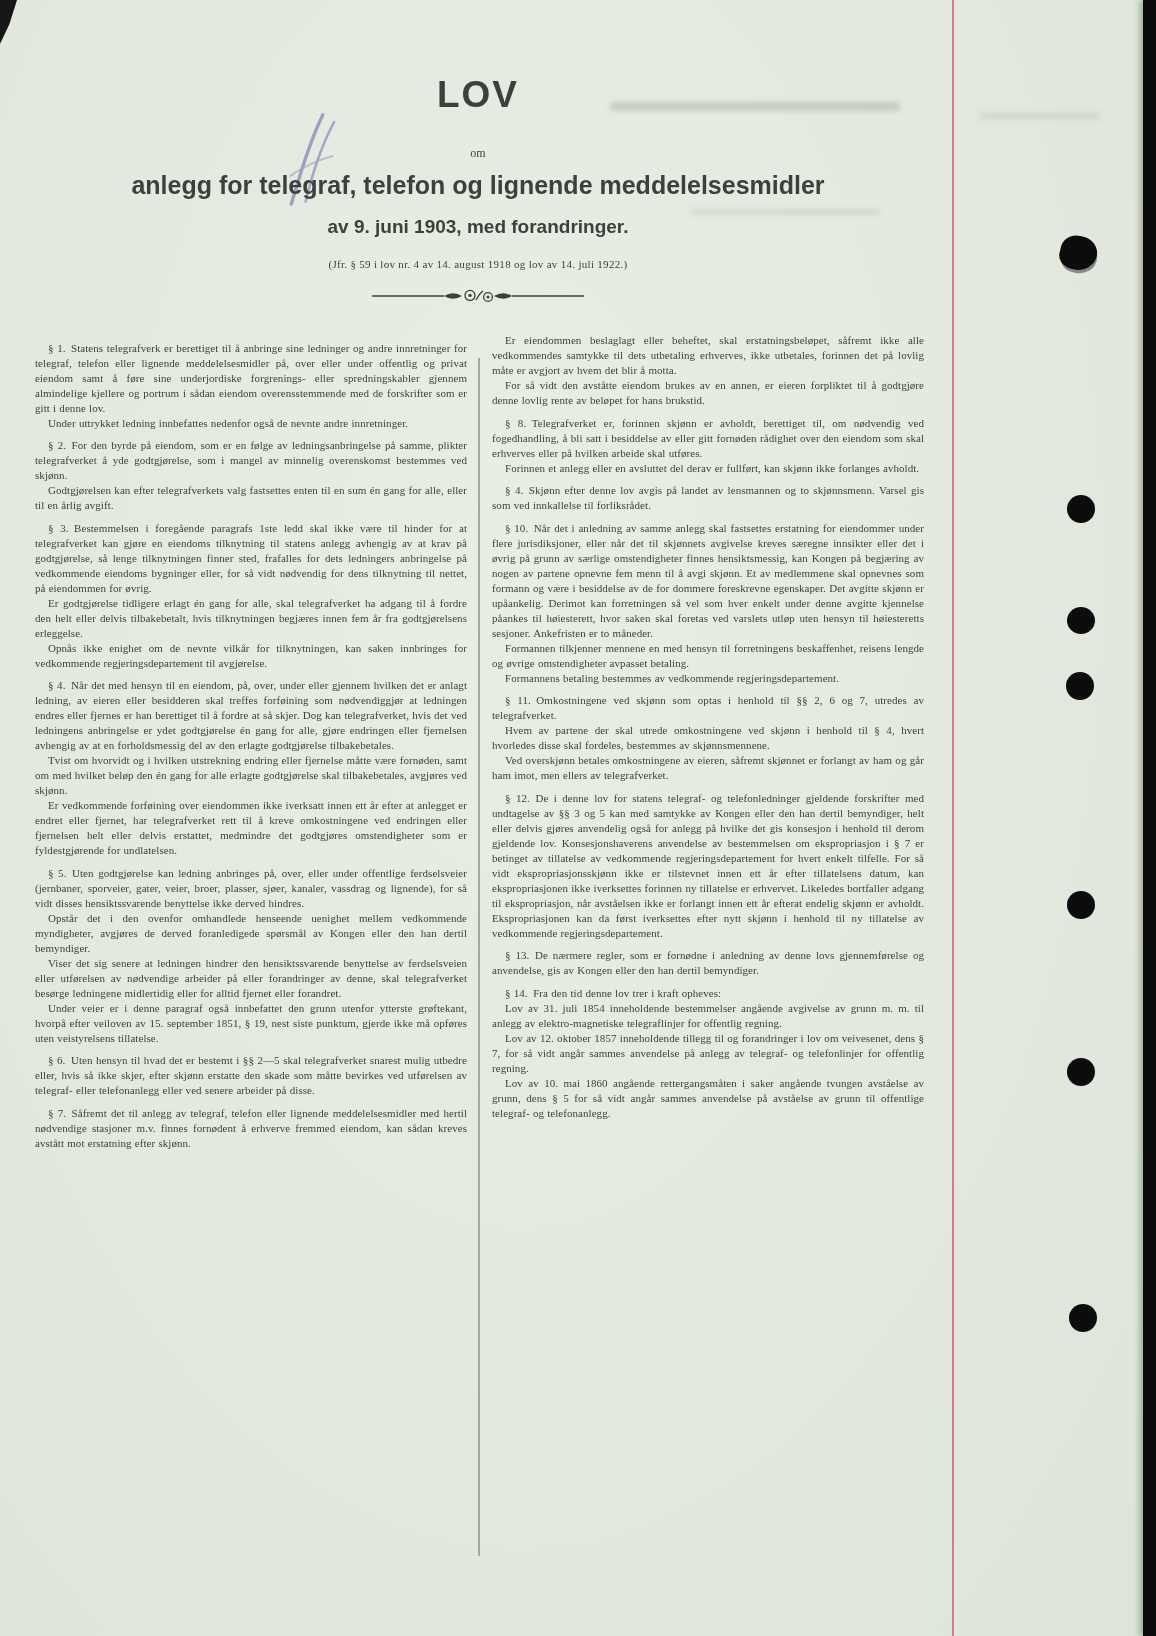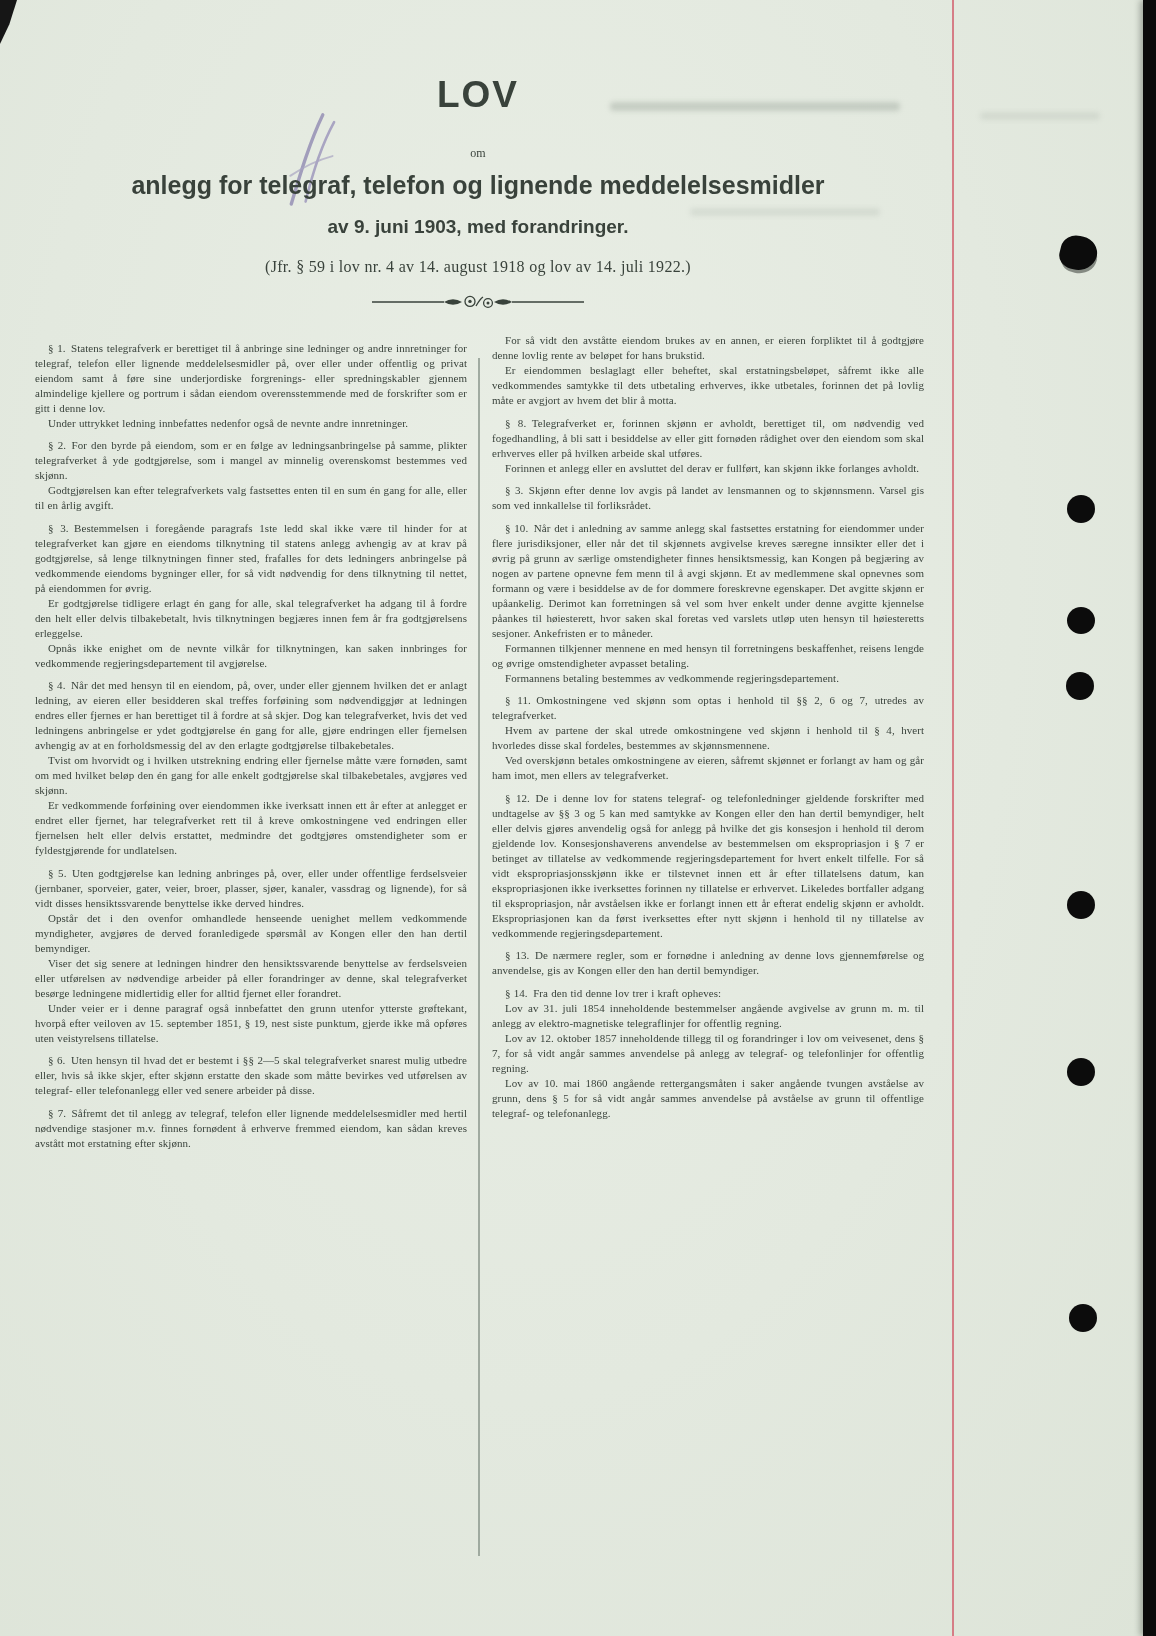--- a/index.html
+++ b/index.html
@@ -22,21 +22,21 @@
   .ink-bleed{position:absolute;background:rgba(148,158,146,.38);filter:blur(2.5px);border-radius:4px;}
   .handwritten-mark{position:absolute;left:286px;top:108px;opacity:.65;transform:rotate(6deg);}
 
   
   .doc-header{position:absolute;top:74px;left:0;width:956px;text-align:center;}
   .law-type{font-family:"Liberation Sans",sans-serif;font-weight:bold;font-size:37px;
     letter-spacing:2px;margin:0;text-align:center;}
   .preposition{font-size:12px;margin:30px 0 0 0;}
   .law-title{font-family:"Liberation Sans",sans-serif;font-weight:bold;font-size:25px;margin:10px 0 16px 0;}
   .law-dateline{font-family:"Liberation Sans",sans-serif;font-weight:bold;font-size:19px;margin:9px 0 0 0;}
-  .law-reference{font-size:16px;margin:20px 0 0 0;letter-spacing:.3px;text-align:center;}
+  .law-reference{font-size:11px;margin:20px 0 0 0;letter-spacing:.3px;text-align:center;}
   .ornament-wrap{margin-top:17px;}
 
   
   .law-body{position:absolute;top:333px;left:35px;width:889px;display:flex;gap:25px;}
   .col{width:432px;font-size:11px;line-height:15px;letter-spacing:.05px;word-spacing:.4px;}
   .para{margin:0;text-indent:13px;text-align:justify;}
   .section-start{margin-top:7.5px;}
 </style>
 </head>
 <body>
@@ -88,35 +88,35 @@
 <main class="law-body">
   <div class="col">
       <p class="para section-start">§ 1. Statens telegrafverk er berettiget til å anbringe sine ledninger og andre innretninger for telegraf, telefon eller lignende meddelelsesmidler på, over eller under offentlig og privat eiendom samt å føre sine underjordiske forgrenings- eller spredningskabler gjennem almindelige kjellere og portrum i sådan eiendom overensstemmende med de forskrifter som er gitt i denne lov.</p>
       <p class="para">Under uttrykket ledning innbefattes nedenfor også de nevnte andre innretninger.</p>
       <p class="para section-start">§ 2. For den byrde på eiendom, som er en følge av ledningsanbringelse på samme, plikter telegrafverket å yde godtgjørelse, som i mangel av minnelig overenskomst bestemmes ved skjønn.</p>
       <p class="para">Godtgjørelsen kan efter telegrafverkets valg fastsettes enten til en sum én gang for alle, eller til en årlig avgift.</p>
       <p class="para section-start">§ 3. Bestemmelsen i foregående paragrafs 1ste ledd skal ikke være til hinder for at telegrafverket kan gjøre en eiendoms tilknytning til statens anlegg avhengig av at krav på godtgjørelse, så lenge tilknytningen finner sted, frafalles for dets ledningers anbringelse på vedkommende eiendoms bygninger eller, for så vidt nødvendig for dens tilknytning til nettet, på eiendommen for øvrig.</p>
       <p class="para">Er godtgjørelse tidligere erlagt én gang for alle, skal telegrafverket ha adgang til å fordre den helt eller delvis tilbakebetalt, hvis tilknytningen begjæres innen fem år fra godtgjørelsens erleggelse.</p>
       <p class="para">Opnås ikke enighet om de nevnte vilkår for tilknytningen, kan saken innbringes for vedkommende regjeringsdepartement til avgjørelse.</p>
       <p class="para section-start">§ 4. Når det med hensyn til en eiendom, på, over, under eller gjennem hvilken det er anlagt ledning, av eieren eller besidderen skal treffes forføining som nødvendiggjør at ledningen endres eller fjernes er han berettiget til å fordre at så skjer. Dog kan telegrafverket, hvis det ved ledningens anbringelse er ydet godtgjørelse én gang for alle, gjøre endringen eller fjernelsen avhengig av at en forholdsmessig del av den erlagte godtgjørelse tilbakebetales.</p>
-      <p class="para">Tvist om hvorvidt og i hvilken utstrekning endring eller fjernelse måtte være fornøden, samt om med hvilket beløp den én gang for alle enkelt godtgjørelse skal tilbakebetales, avgjøres ved skjønn.</p>
+      <p class="para">Tvist om hvorvidt og i hvilken utstrekning endring eller fjernelse måtte være fornøden, samt om med hvilket beløp den én gang for alle erlagte godtgjørelse skal tilbakebetales, avgjøres ved skjønn.</p>
       <p class="para">Er vedkommende forføining over eiendommen ikke iverksatt innen ett år efter at anlegget er endret eller fjernet, har telegrafverket rett til å kreve omkostningene ved endringen eller fjernelsen helt eller delvis erstattet, medmindre det godtgjøres omstendigheter som er fyldestgjørende for undlatelsen.</p>
       <p class="para section-start">§ 5. Uten godtgjørelse kan ledning anbringes på, over, eller under offentlige ferdselsveier (jernbaner, sporveier, gater, veier, broer, plasser, sjøer, kanaler, vassdrag og lignende), for så vidt disses hensiktssvarende benyttelse ikke derved hindres.</p>
       <p class="para">Opstår det i den ovenfor omhandlede henseende uenighet mellem vedkommende myndigheter, avgjøres de derved foranledigede spørsmål av Kongen eller den han dertil bemyndiger.</p>
       <p class="para">Viser det sig senere at ledningen hindrer den hensiktssvarende benyttelse av ferdselsveien eller utførelsen av nødvendige arbeider på eller forandringer av denne, skal telegrafverket besørge ledningene midlertidig eller for alltid fjernet eller forandret.</p>
       <p class="para">Under veier er i denne paragraf også innbefattet den grunn utenfor ytterste grøftekant, hvorpå efter veiloven av 15. september 1851, § 19, nest siste punktum, gjerde ikke må opføres uten veistyrelsens tillatelse.</p>
       <p class="para section-start">§ 6. Uten hensyn til hvad det er bestemt i §§ 2—5 skal telegrafverket snarest mulig utbedre eller, hvis så ikke skjer, efter skjønn erstatte den skade som måtte bevirkes ved utførelsen av telegraf- eller telefonanlegg eller ved senere arbeider på disse.</p>
       <p class="para section-start">§ 7. Såfremt det til anlegg av telegraf, telefon eller lignende meddelelsesmidler med hertil nødvendige stasjoner m.v. finnes fornødent å erhverve fremmed eiendom, kan sådan kreves avstått mot erstatning efter skjønn.</p>
     </div>
   <div class="col">
+      <p class="para">Er eiendommen beslaglagt eller beheftet, skal erstatningsbeløpet, såfremt ikke alle vedkommendes samtykke til dets utbetaling erhverves, ikke utbetales, forinnen det på lovlig måte er avgjort av hvem det blir å motta.</p>
       <p class="para">For så vidt den avståtte eiendom brukes av en annen, er eieren forpliktet til å godtgjøre denne lovlig rente av beløpet for hans brukstid.</p>
-      <p class="para">Er eiendommen beslaglagt eller beheftet, skal erstatningsbeløpet, såfremt ikke alle vedkommendes samtykke til dets utbetaling erhverves, ikke utbetales, forinnen det på lovlig måte er avgjort av hvem det blir å motta.</p>
       <p class="para section-start">§ 8. Telegrafverket er, forinnen skjønn er avholdt, berettiget til, om nødvendig ved fogedhandling, å bli satt i besiddelse av eller gitt fornøden rådighet over den eiendom som skal erhverves eller på hvilken arbeide skal utføres.</p>
       <p class="para">Forinnen et anlegg eller en avsluttet del derav er fullført, kan skjønn ikke forlanges avholdt.</p>
-      <p class="para section-start">§ 3. Skjønn efter denne lov avgis på landet av lensmannen og to skjønnsmenn. Varsel gis som ved innkallelse til forliksrådet.</p>
+      <p class="para section-start">§ 4. Skjønn efter denne lov avgis på landet av lensmannen og to skjønnsmenn. Varsel gis som ved innkallelse til forliksrådet.</p>
       <p class="para section-start">§ 10. Når det i anledning av samme anlegg skal fastsettes erstatning for eiendommer under flere jurisdiksjoner, eller når det til skjønnets avgivelse kreves særegne innsikter eller det i øvrig på grunn av særlige omstendigheter finnes hensiktsmessig, kan Kongen på begjæring av nogen av partene opnevne fem menn til å avgi skjønn. Et av medlemmene skal opnevnes som formann og være i besiddelse av de for dommere foreskrevne egenskaper. Det avgitte skjønn er upåankelig. Derimot kan forretningen så vel som hver enkelt under denne avgitte kjennelse påankes til høiesterett, hvor saken skal foretas ved varslets utløp uten hensyn til høiesteretts sesjoner. Ankefristen er to måneder.</p>
       <p class="para">Formannen tilkjenner mennene en med hensyn til forretningens beskaffenhet, reisens lengde og øvrige omstendigheter avpasset betaling.</p>
       <p class="para">Formannens betaling bestemmes av vedkommende regjeringsdepartement.</p>
       <p class="para section-start">§ 11. Omkostningene ved skjønn som optas i henhold til §§ 2, 6 og 7, utredes av telegrafverket.</p>
       <p class="para">Hvem av partene der skal utrede omkostningene ved skjønn i henhold til § 4, hvert hvorledes disse skal fordeles, bestemmes av skjønnsmennene.</p>
       <p class="para">Ved overskjønn betales omkostningene av eieren, såfremt skjønnet er forlangt av ham og går ham imot, men ellers av telegrafverket.</p>
       <p class="para section-start">§ 12. De i denne lov for statens telegraf- og telefonledninger gjeldende forskrifter med undtagelse av §§ 3 og 5 kan med samtykke av Kongen eller den han dertil bemyndiger, helt eller delvis gjøres anvendelig også for anlegg på hvilke det gis konsesjon i henhold til derom gjeldende lov. Konsesjonshaverens anvendelse av bestemmelsen om ekspropriasjon i § 7 er betinget av tillatelse av vedkommende regjeringsdepartement for hvert enkelt tilfelle. For så vidt ekspropriasjonsskjønn ikke er tilstevnet innen ett år efter tillatelsens datum, kan ekspropriasjonen ikke iverksettes forinnen ny tillatelse er erhvervet. Likeledes bortfaller adgang til ekspropriasjon, når avståelsen ikke er forlangt innen ett år efterat endelig skjønn er avholdt. Ekspropriasjonen kan da først iverksettes efter nytt skjønn i henhold til ny tillatelse av vedkommende regjeringsdepartement.</p>
       <p class="para section-start">§ 13. De nærmere regler, som er fornødne i anledning av denne lovs gjennemførelse og anvendelse, gis av Kongen eller den han dertil bemyndiger.</p>
       <p class="para section-start">§ 14. Fra den tid denne lov trer i kraft opheves:</p>
       <p class="para">Lov av 31. juli 1854 inneholdende bestemmelser angående avgivelse av grunn m. m. til anlegg av elektro-magnetiske telegraflinjer for offentlig regning.</p>

